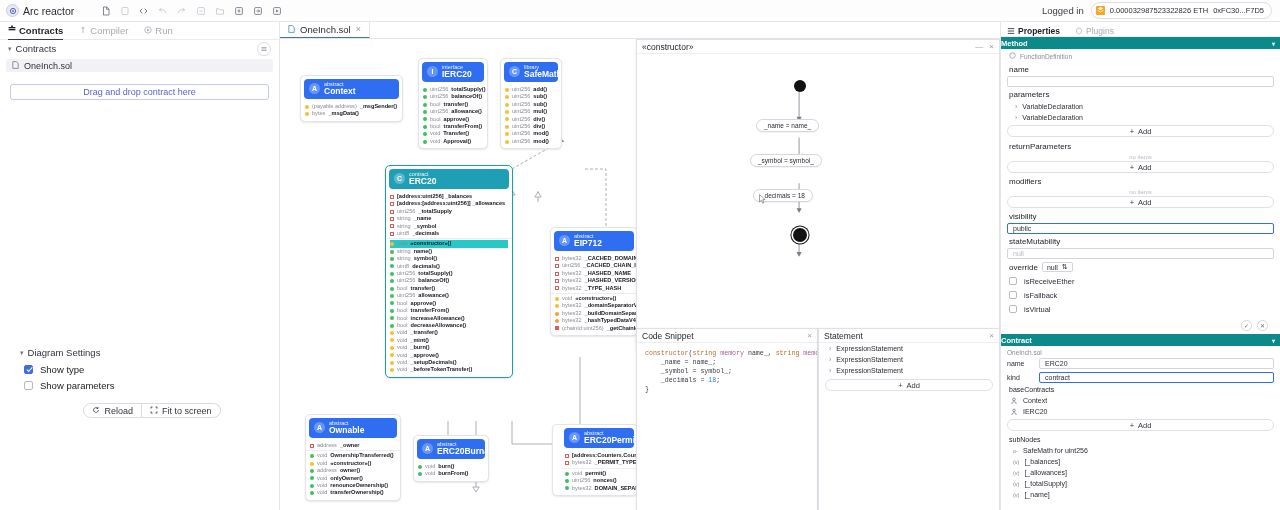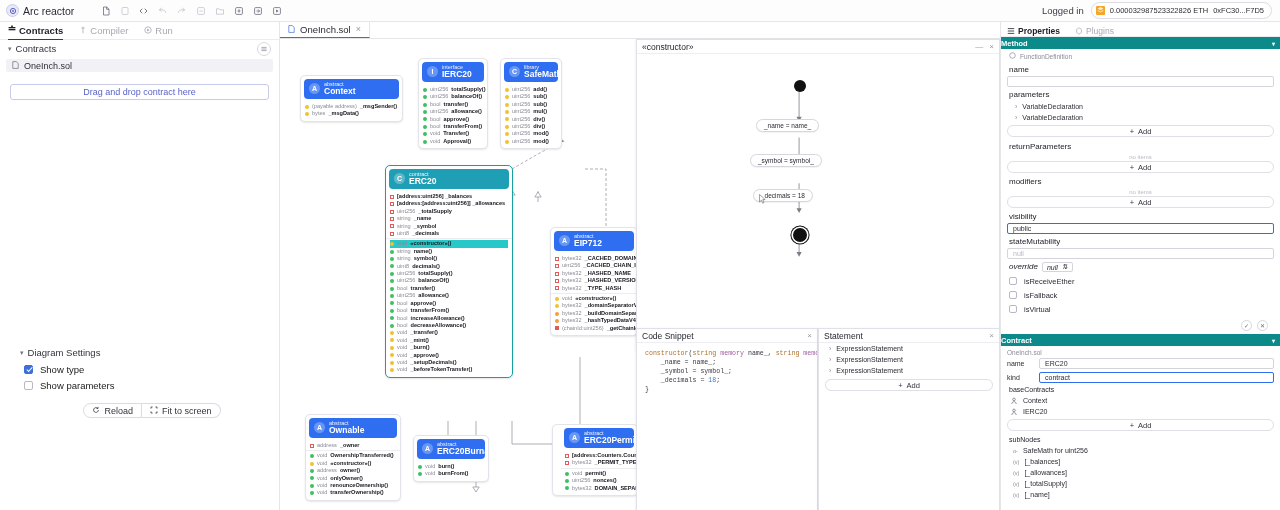--- a/index.html
+++ b/index.html
@@ -1030,21 +1030,21 @@
         <span>+</span>
         <span>Add</span>
       </div>
 
       <div class="rlabel">visibility</div>
       <div class="rinput focus">public</div>
 
       <div class="rlabel">stateMutability</div>
       <div class="rinput ph">null</div>
 
-      <div class="rlabel" style="display:flex;align-items:flex-start;font-style:italic;">
+      <div class="rlabel" style="display:flex;align-items:center;">
         <span>override</span>
         <span class="rsel">
           <span>null</span>
           <span>⇅</span>
         </span>
       </div>
 
       <div class="rchk">
         <span class="chk"></span>
         <span>isReceiveEther</span>

